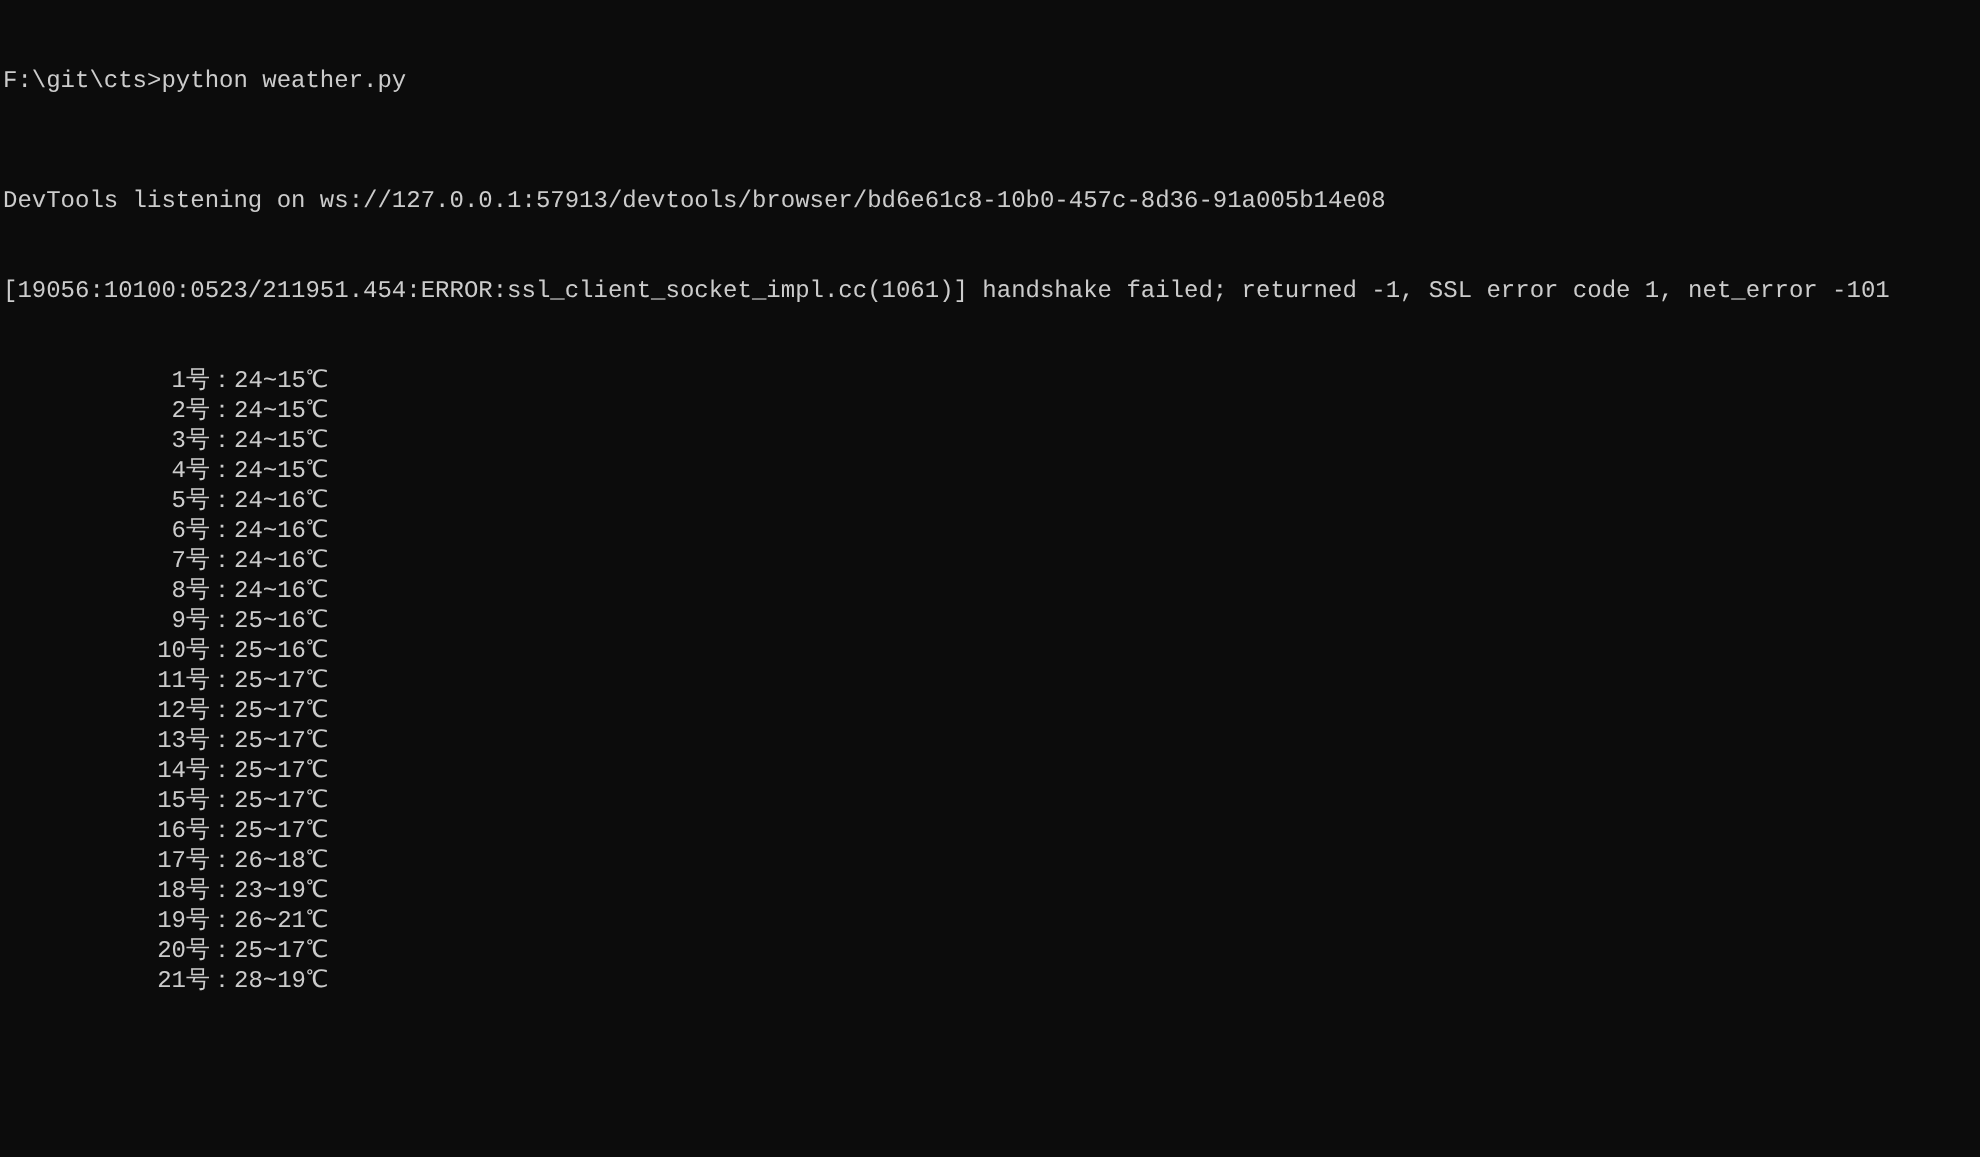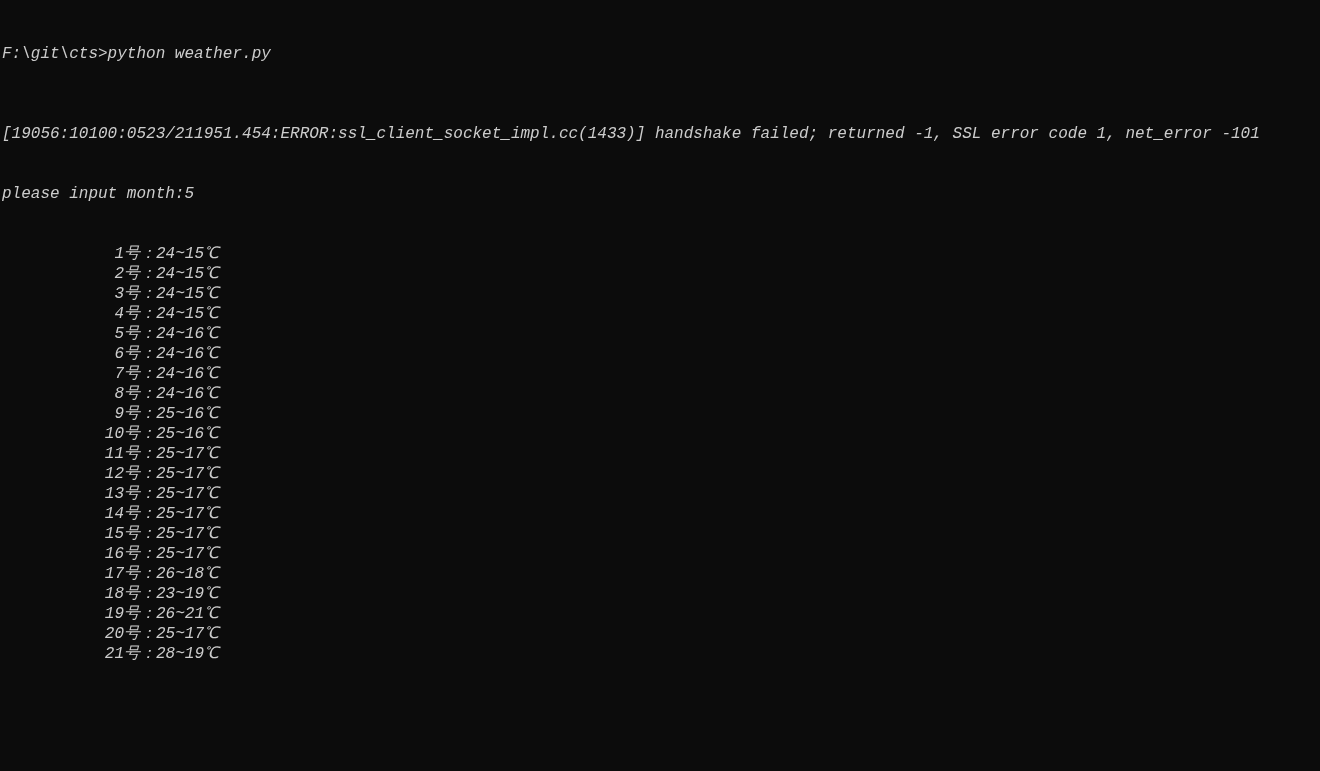--- a/index.html
+++ b/index.html
@@ -11,31 +11,31 @@
     color: #cccccc;
     font-family: "NSimSun", "SimSun", "Consolas", "Courier New", monospace;
     font-size: 16px;
     line-height: 20px;
     overflow: hidden;
   }
   .terminal {
     padding: 4px 0 0 2px;
     white-space: pre;
   }
-  .line { display: block; height: 20px; font-style: italic; }
+  .line { display: block; height: 20px; }
   .prompt-line { margin-bottom: 20px; }
   .data-line .day {
     display: inline-block;
     width: 122px;          
     text-align: right;
   }
   .data-line .sep { }
   .data-line .temp { }
 </style>
 </head>
 <body>
 
 <div class="terminal">
   <span class="line prompt-line">F:\git\cts&gt;python weather.py</span>
-  <span class="line">[19056:10100:0523/211951.454:ERROR:ssl_client_socket_impl.cc(1433)] handshake failed; returned -1, SSL error code 1, net_error -101</span>
-  <span class="line">please input month:5</span>
+  <span class="line">DevTools listening on ws://127.0.0.1:57913/devtools/browser/bd6e61c8-10b0-457c-8d36-91a005b14e08</span>
+  <span class="line">[19056:10100:0523/211951.454:ERROR:ssl_client_socket_impl.cc(1061)] handshake failed; returned -1, SSL error code 1, net_error -101</span>
   <div id="data-rows"><span class="line data-line"><span class="day">1</span><span class="sep">号：</span><span class="temp">24~15℃</span></span><span class="line data-line"><span class="day">2</span><span class="sep">号：</span><span class="temp">24~15℃</span></span><span class="line data-line"><span class="day">3</span><span class="sep">号：</span><span class="temp">24~15℃</span></span><span class="line data-line"><span class="day">4</span><span class="sep">号：</span><span class="temp">24~15℃</span></span><span class="line data-line"><span class="day">5</span><span class="sep">号：</span><span class="temp">24~16℃</span></span><span class="line data-line"><span class="day">6</span><span class="sep">号：</span><span class="temp">24~16℃</span></span><span class="line data-line"><span class="day">7</span><span class="sep">号：</span><span class="temp">24~16℃</span></span><span class="line data-line"><span class="day">8</span><span class="sep">号：</span><span class="temp">24~16℃</span></span><span class="line data-line"><span class="day">9</span><span class="sep">号：</span><span class="temp">25~16℃</span></span><span class="line data-line"><span class="day">10</span><span class="sep">号：</span><span class="temp">25~16℃</span></span><span class="line data-line"><span class="day">11</span><span class="sep">号：</span><span class="temp">25~17℃</span></span><span class="line data-line"><span class="day">12</span><span class="sep">号：</span><span class="temp">25~17℃</span></span><span class="line data-line"><span class="day">13</span><span class="sep">号：</span><span class="temp">25~17℃</span></span><span class="line data-line"><span class="day">14</span><span class="sep">号：</span><span class="temp">25~17℃</span></span><span class="line data-line"><span class="day">15</span><span class="sep">号：</span><span class="temp">25~17℃</span></span><span class="line data-line"><span class="day">16</span><span class="sep">号：</span><span class="temp">25~17℃</span></span><span class="line data-line"><span class="day">17</span><span class="sep">号：</span><span class="temp">26~18℃</span></span><span class="line data-line"><span class="day">18</span><span class="sep">号：</span><span class="temp">23~19℃</span></span><span class="line data-line"><span class="day">19</span><span class="sep">号：</span><span class="temp">26~21℃</span></span><span class="line data-line"><span class="day">20</span><span class="sep">号：</span><span class="temp">25~17℃</span></span><span class="line data-line"><span class="day">21</span><span class="sep">号：</span><span class="temp">28~19℃</span></span></div>
 </div>
 
 </body></html>

